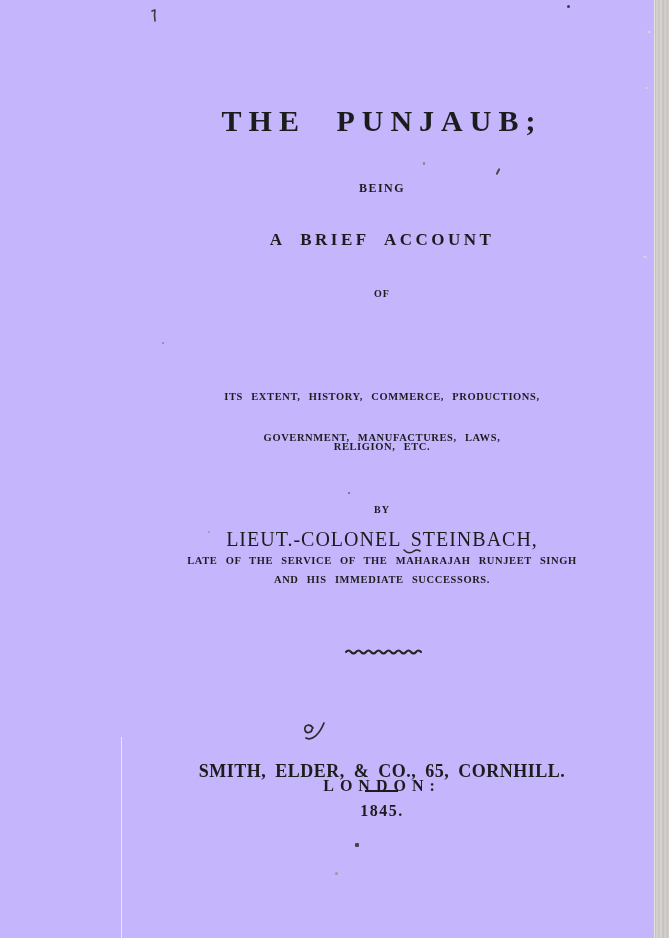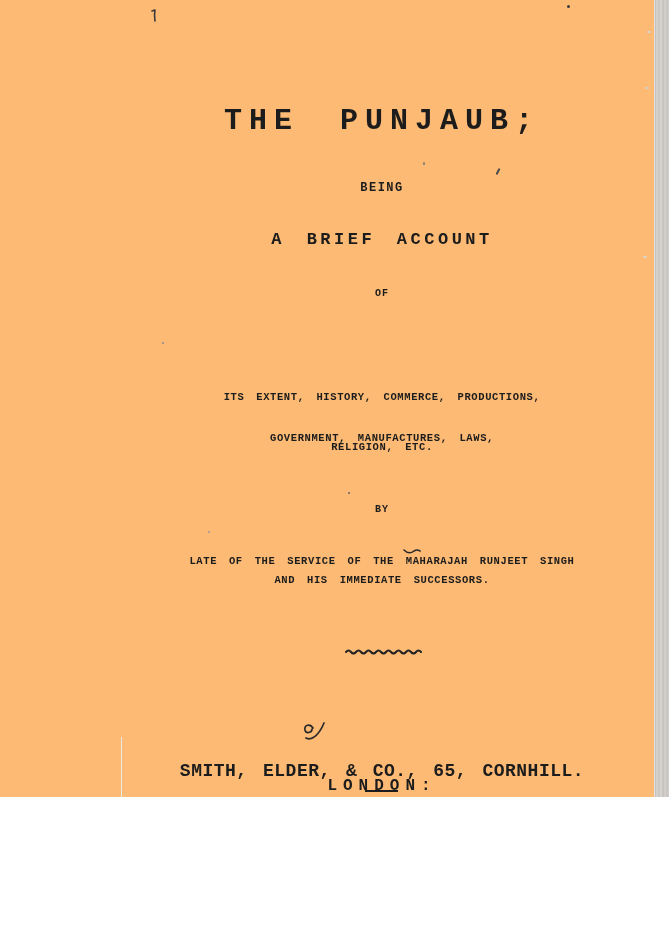--- a/index.html
+++ b/index.html
@@ -1,21 +1,21 @@
 <!DOCTYPE html>
 <html><head>
 <meta charset="utf-8">
 <style>
   html,body{margin:0;padding:0;background:#ffffff;}
   .sheet{
     position:relative;
-    width:669px;height:797px;
-    background:#fdba74;
+    width:669px;height:938px;
+    background:#c4b5fd;
     overflow:hidden;
-    font-family:Liberation Mono, monospace;
+    font-family:Liberation Serif, serif;
     color:#1c1c1c;
   }
   
   .edge-band{
     position:absolute;top:0;right:0;bottom:0;width:14px;
     background:repeating-linear-gradient(90deg,
       #bfbbb8 0px,#d9d5d2 2px,#c6c2bf 4px,#dcd8d5 6px,#c2beba 8px,#d6d2cf 10px,#c8c4c1 12px,#d2cecb 14px);
     border-left:1px solid #e4e1de;
   }
   
@@ -73,20 +73,21 @@
   <div class="line title">THE PUNJAUB;</div>
   <div class="line being">BEING</div>
   <div class="line account">A BRIEF ACCOUNT</div>
   <div class="line of">OF</div>
 
   <div class="line smallcaps desc1">ITS EXTENT, HISTORY, COMMERCE, PRODUCTIONS,</div>
   <div class="line smallcaps desc2">GOVERNMENT, MANUFACTURES, LAWS,</div>
   <div class="line smallcaps desc3">RELIGION, ETC.</div>
 
   <div class="line by">BY</div>
+  <div class="line author">LIEUT.-COLONEL STEINBACH,</div>
   <div class="author-squiggle">
     <svg width="19" height="9" viewBox="0 0 19 9">
       <path d="M1,3 Q6,8 11,4 Q14,2 17,4" fill="none" stroke="#2a2a2a" stroke-width="1.6" stroke-linecap="round"></path>
     </svg>
   </div>
   <div class="line smallcaps note1">LATE OF THE SERVICE OF THE MAHARAJAH RUNJEET SINGH</div>
   <div class="line smallcaps note2">AND HIS IMMEDIATE SUCCESSORS.</div>
 
   <div class="wavy-rule">
     <svg width="80" height="8" viewBox="0 0 80 8">
@@ -95,20 +96,21 @@
   </div>
 
   <div class="flourish">
     <svg width="28" height="28" viewBox="0 0 28 28">
       <path d="M11,9 C8,4 2,6 3,11 C4,15 10,14 10,10 M4,19 C10,22 17,16 22,4" fill="none" stroke="#2a2a2a" stroke-width="1.7" stroke-linecap="round"></path>
     </svg>
   </div>
   <div class="line city">LONDON:</div>
   <div class="line publisher">SMITH, ELDER, &amp; CO., 65, CORNHILL.</div>
   <div class="hr-short"></div>
+  <div class="line year">1845.</div>
 
   <div class="speck sp-tick">
     <svg width="10" height="15" viewBox="0 0 10 15">
       <path d="M5,2 C4.4,5 4.4,9 5,13 M2,3 L5,2" fill="none" stroke="#3a3a3a" stroke-width="1.6" stroke-linecap="round"></path>
     </svg>
   </div>
   <div class="speck sp-a"></div>
   <div class="speck sp-b"></div>
   <div class="speck sp-c"></div>
   <div class="speck sp-d"></div>

